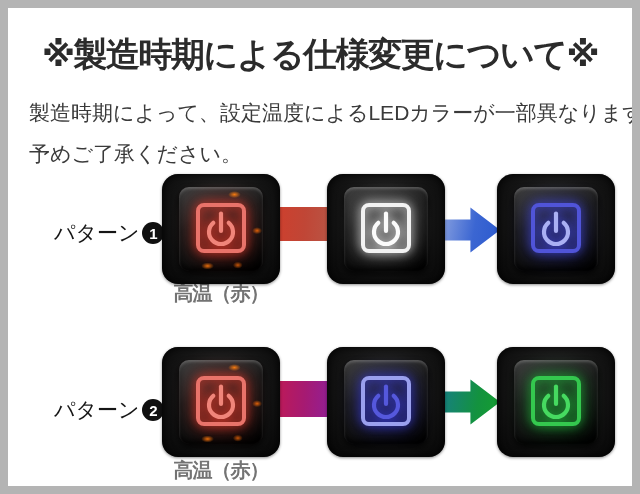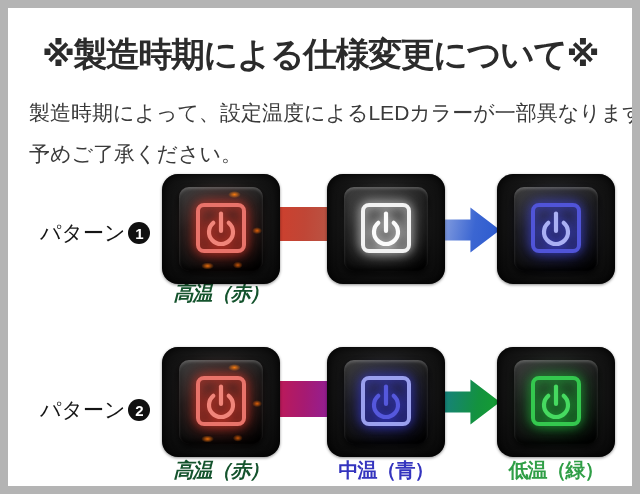--- a/index.html
+++ b/index.html
@@ -19,21 +19,21 @@
     letter-spacing:-1.5px;
     color:#2b2b2b;
     white-space:nowrap;
   }
   .desc{
     position:absolute;left:21px;top:84px;
     font-size:21px;color:#3a3a3a;
     line-height:41px;white-space:nowrap;
   }
   .pattern-label{
-    position:absolute;left:32px;
+    position:absolute;left:46px;
     display:flex;align-items:center;gap:3px;
     font-size:21px;color:#151515;white-space:nowrap;
   }
   .pl-1{top:211px;} .pl-2{top:388px;}
   .num-badge{
     display:inline-flex;align-items:center;justify-content:center;
     width:22px;height:22px;border-radius:50%;
     background:#101010;color:#ffffff;
     font-size:15px;font-weight:bold;
   }
@@ -71,21 +71,21 @@
       radial-gradient(9px 5px at 34% 94%, rgba(255,120,12,.9),  rgba(255,120,12,0) 70%),
       radial-gradient(7px 5px at 70% 93%, rgba(255,110,8,.75),  rgba(255,110,8,0) 70%);
   }
   
   .step-label{
     position:absolute;width:140px;text-align:center;
     font-size:20px;font-weight:bold;letter-spacing:-1px;white-space:nowrap;
   }
   .sl-r1{top:272px;} .sl-r2{top:449px;}
   .sl-c1{left:143px;} .sl-c2{left:308px;} .sl-c3{left:478px;}
-  .c-red{color:#14532d;font-style:italic;} .c-gray{color:#828282;} .c-blue{color:#3737c6;}
+  .c-red{color:#737373;} .c-gray{color:#828282;} .c-blue{color:#3737c6;}
   .c-blue2{color:#3434be;} .c-green{color:#2f9e46;}
   
   .band,.arrowR{position:absolute;z-index:1;}
   .band-1{left:258px;top:199px;width:70px;height:34px;
     background:linear-gradient(93deg,#d33d2a 0%,#c04636 55%,#b85848 100%);}
   .band-2{left:258px;top:373px;width:70px;height:36px;
     background:linear-gradient(93deg,#c81a4c 0%,#a61a72 55%,#8d209e 100%);}
   .arrowR{
     clip-path:polygon(0 27%, 49% 27%, 49% 1%, 100% 50%, 49% 99%, 49% 73%, 0 73%);
     width:58px;height:46px;
@@ -173,16 +173,14 @@
     <div class="key">
       <svg class="power" viewBox="0 0 74 74">
         <rect class="ring" x="14" y="13" width="46" height="46" rx="6"></rect>
         <path class="sym" d="M29.3 30.8 A12 12 0 1 0 44.7 30.8"></path>
         <line class="sym" x1="37" y1="21.5" x2="37" y2="39"></line>
       </svg>
     </div>
   </div>
 
   <div class="step-label sl-r2 sl-c1 c-red">高温（赤）</div>
-  <div class="step-label sl-r2 sl-c2 c-blue2">中温（青）</div>
-  <div class="step-label sl-r2 sl-c3 c-green">低温（緑）</div>
 
 </div>
 
 </body></html>

